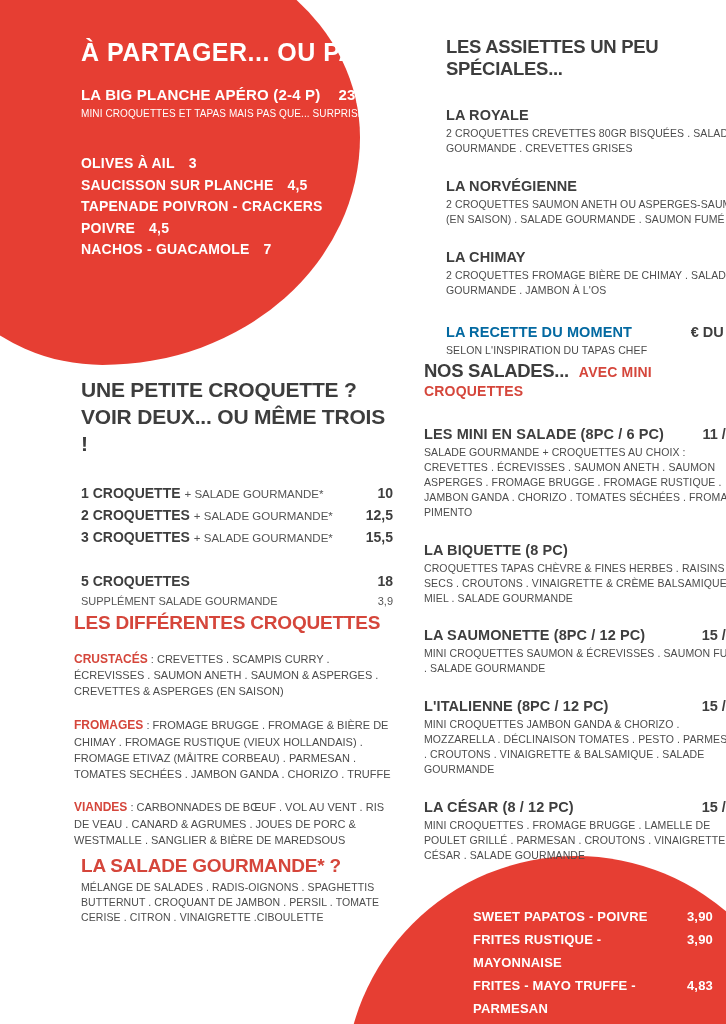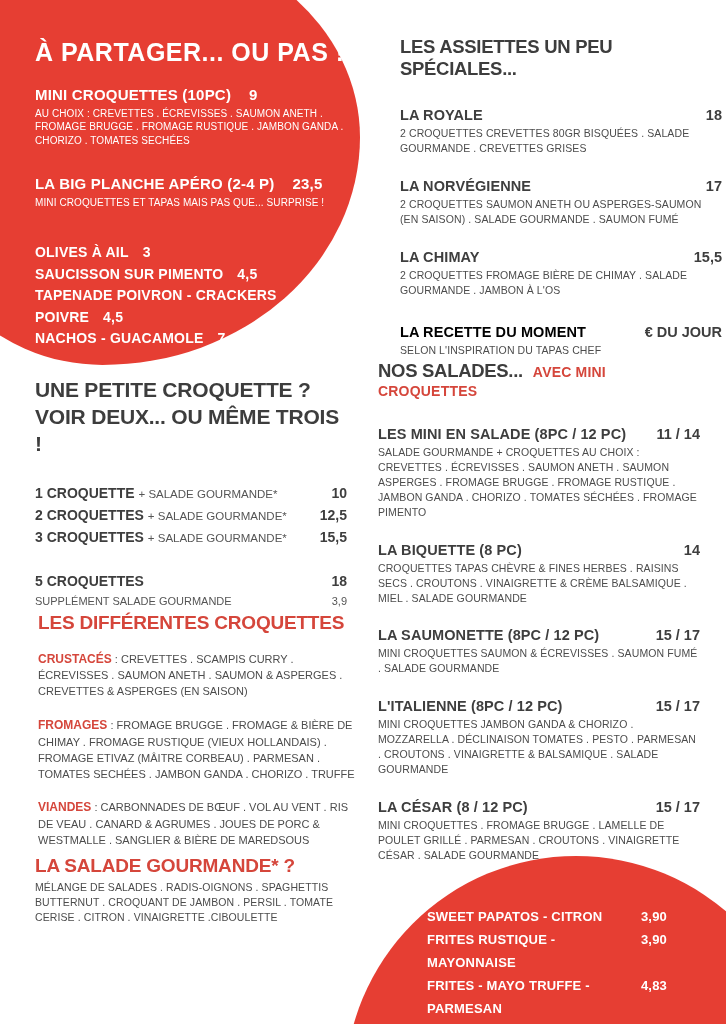--- a/index.html
+++ b/index.html
@@ -21,21 +21,21 @@
     border-radius:48% 52% 56% 44% / 50% 47% 53% 50%;
   }
   .blob-bottom {
     position:absolute; left:345px; top:856px;
     width:462px; height:462px;
     background:#e63e33;
     border-radius:50%;
   }
 
   
-  .abs { position:absolute; }
+  .abs { position:absolute;margin-left:46px; }
   .row { display:flex; justify-content:space-between; align-items:baseline; }
   .bold { font-weight:bold; }
   .desc {
     font-size:10.5px; line-height:1.42; color:#4c4c4c;
     margin-top:3px; letter-spacing:.1px;
   }
   .price { font-weight:bold; white-space:nowrap; margin-left:12px; }
 
   
   .circle-content { left:35px; top:38px; width:312px; color:#fff; }
@@ -52,70 +52,64 @@
   
   .sec-portions { left:35px; top:376px; width:312px; }
   .h-dark { font-size:21px; font-weight:bold; color:#3d3d3d; line-height:27px; letter-spacing:-.2px; }
   .portion-list { margin-top:26px; }
   .p-row { line-height:21px; font-size:14px; }
   .p-suffix { font-size:11.5px; color:#555; font-weight:normal; }
   .p-extra { margin-top:22px; }
   .p-supp { font-size:11px; color:#555; line-height:18px; }
   .p-supp .price { font-weight:normal; }
 
-  .sec-varieties { left:38px; top:612px; width:322px; }
+  .sec-varieties { left:28px; top:612px; width:322px; }
   .h-red { font-size:19px; font-weight:bold; color:#d5463b; letter-spacing:-.2px; }
   .v-group { margin-top:17px; font-size:11px; line-height:1.45; color:#4c4c4c; }
   .v-label { color:#d5463b; font-weight:bold; font-size:12px; }
 
   .sec-salade { left:35px; top:855px; width:330px; }
 
   
   .col-right-1 { left:400px; top:36px; width:322px; }
   .col-right-2 { left:378px; top:360px; width:322px; }
   .h-dark-r { font-size:18.5px; font-weight:bold; color:#3d3d3d; letter-spacing:-.3px; line-height:1.2; }
   .menu-item { margin-top:22px; }
   .m-name { font-size:14.5px; font-weight:bold; letter-spacing:.1px; }
   .m-price { font-size:14.5px; }
-  .m-special .m-name { color:#000000; }
+  .m-special .m-name { color:#0369a1; }
   .m-special { margin-top:26px; }
   .sub-red { color:#d5463b; font-size:14px; font-weight:bold; margin-left:10px; letter-spacing:.2px; }
 
   
   .bottom-content { left:427px; top:905px; width:240px; color:#fff; }
   .b-row { font-size:13px; font-weight:bold; line-height:23px; letter-spacing:.2px; }
 </style>
 </head>
 <body>
 
 <div class="page">
 
   <div class="blob-top"></div>
   <div class="blob-bottom"></div>
 
   <div class="abs circle-content">
     <div class="c-title">À PARTAGER... OU PAS !</div>
 
-    <div class="c-item">
-      <div>
-        <span class="c-name">MINI CROQUETTES (10PC)</span><span class="c-name c-price">9</span>
-      </div>
-      <div class="c-desc">AU CHOIX : CREVETTES . ÉCREVISSES . SAUMON ANETH . FROMAGE BRUGGE . FROMAGE RUSTIQUE . JAMBON GANDA . CHORIZO . TOMATES SECHÉES</div>
-    </div>
 
     <div class="c-item">
       <div>
         <span class="c-name">LA BIG PLANCHE APÉRO (2-4 P)</span><span class="c-name c-price">23,5</span>
       </div>
       <div class="c-desc">MINI CROQUETTES ET TAPAS MAIS PAS QUE... SURPRISE !</div>
     </div>
 
     <div class="c-simple">
       <div class="c-srow"><span>OLIVES À AIL</span><span class="c-sprice">3</span></div>
-      <div class="c-srow"><span>SAUCISSON SUR PIMENTO</span><span class="c-sprice">4,5</span></div>
+      <div class="c-srow"><span>SAUCISSON SUR PLANCHE</span><span class="c-sprice">4,5</span></div>
       <div class="c-srow"><span>TAPENADE POIVRON - CRACKERS POIVRE</span><span class="c-sprice">4,5</span></div>
       <div class="c-srow"><span>NACHOS - GUACAMOLE</span><span class="c-sprice">7</span></div>
     </div>
   </div>
 
   <div class="abs sec-portions">
     <div class="h-dark">UNE PETITE CROQUETTE ?</div>
     <div class="h-dark">VOIR DEUX... OU MÊME TROIS !</div>
 
     <div class="portion-list">
@@ -193,21 +187,21 @@
     </div>
   </div>
 
   <div class="abs col-right-2">
     <div>
       <span class="h-dark-r">NOS SALADES...</span><span class="sub-red">AVEC MINI CROQUETTES</span>
     </div>
 
     <div class="menu-item" style="margin-top:26px;">
       <div class="row">
-        <span class="m-name">LES MINI EN SALADE (8PC / 12 PC)</span>
+        <span class="m-name">LES MINI EN SALADE (8PC / 6 PC)</span>
         <span class="price m-price">11 / 14</span>
       </div>
       <div class="desc">SALADE GOURMANDE + CROQUETTES AU CHOIX : CREVETTES . ÉCREVISSES . SAUMON ANETH . SAUMON ASPERGES . FROMAGE BRUGGE . FROMAGE RUSTIQUE . JAMBON GANDA . CHORIZO . TOMATES SÉCHÉES . FROMAGE PIMENTO</div>
     </div>
 
     <div class="menu-item">
       <div class="row">
         <span class="m-name">LA BIQUETTE (8 PC)</span>
         <span class="price m-price">14</span>
       </div>
@@ -235,21 +229,21 @@
         <span class="m-name">LA CÉSAR (8 / 12 PC)</span>
         <span class="price m-price">15 / 17</span>
       </div>
       <div class="desc">MINI CROQUETTES . FROMAGE BRUGGE . LAMELLE DE POULET GRILLÉ . PARMESAN . CROUTONS . VINAIGRETTE CÉSAR . SALADE GOURMANDE</div>
     </div>
 
   </div>
 
   <div class="abs bottom-content">
     <div class="row b-row">
-      <span>SWEET PAPATOS - CITRON</span>
+      <span>SWEET PAPATOS - POIVRE</span>
       <span class="price">3,90</span>
     </div>
     <div class="row b-row">
       <span>FRITES RUSTIQUE - MAYONNAISE</span>
       <span class="price">3,90</span>
     </div>
     <div class="row b-row">
       <span>FRITES - MAYO TRUFFE - PARMESAN</span>
       <span class="price">4,83</span>
     </div>

